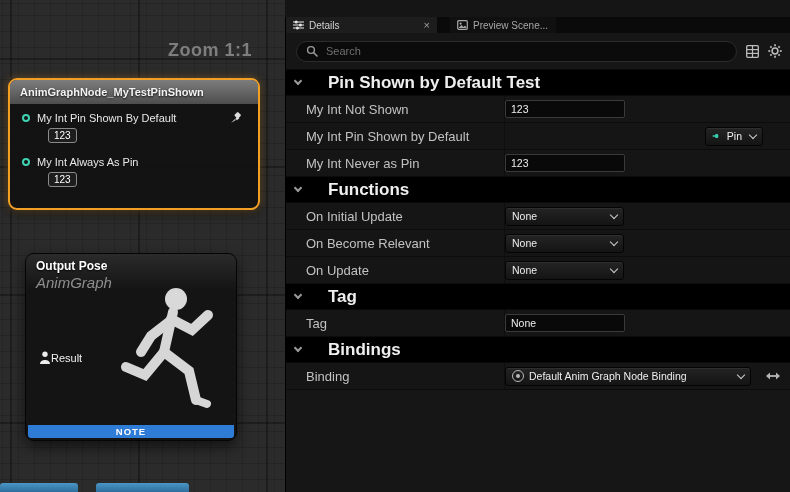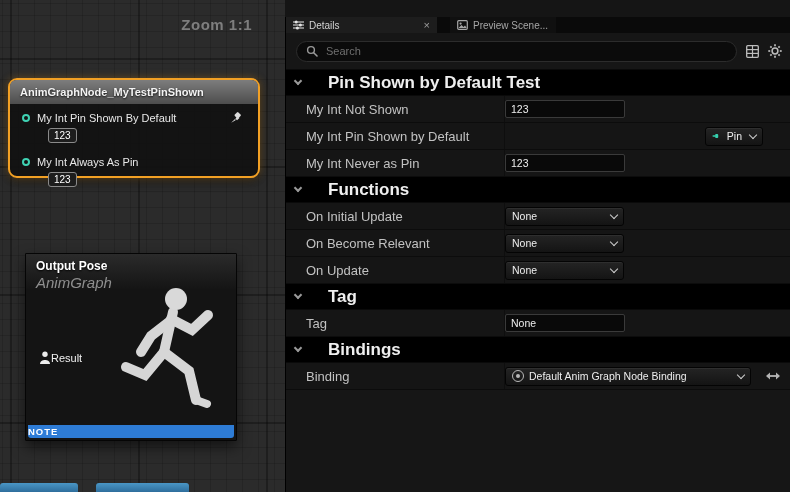--- a/index.html
+++ b/index.html
@@ -16,26 +16,26 @@
     position:absolute; left:0; top:0; width:285px; height:492px;
     background-color:#2b2b2b;
     background-image:
       repeating-linear-gradient(90deg, rgba(0,0,0,.30) 0 2px, transparent 2px 128px),
       repeating-linear-gradient(0deg,  rgba(0,0,0,.30) 0 2px, transparent 2px 128px),
       repeating-linear-gradient(90deg, rgba(0,0,0,.13) 0 1px, transparent 1px 16px),
       repeating-linear-gradient(0deg,  rgba(0,0,0,.13) 0 1px, transparent 1px 16px);
     background-position:10px 60px, 10px 60px, 2px 0, 0 4px;
   }
   .zoom {
-    position:absolute; top:16px; right:33px;
-    font-size:15px; font-weight:bold; color:#7e7e7e; letter-spacing:.5px;
+    position:absolute; top:40px; right:33px;
+    font-size:18px; font-weight:bold; color:#7e7e7e; letter-spacing:.5px;
   }
 
   .node1 {
-    position:absolute; left:8px; top:78px; width:252px; height:100px;
+    position:absolute; left:8px; top:78px; width:252px; height:132px;
     border:2px solid #f2a024; border-radius:9px;
     background:rgba(17,17,17,.93);
     box-shadow:0 0 8px rgba(242,160,36,.35), 0 4px 10px rgba(0,0,0,.5);
   }
   .node1 .hdr {
     height:24px; line-height:24px;
     background:linear-gradient(#7d7d7d,#4d4d4d);
     border-radius:6px 6px 0 0;
     color:#f3f3f3; font-size:11px; font-weight:bold;
     padding-left:10px; text-shadow:0 1px 2px rgba(0,0,0,.85);
@@ -50,34 +50,34 @@
   .pin-label { color:#e8e8e8; font-size:11px; }
   .pushpin { margin-left:auto; margin-right:8px; }
   .pin-valuebox {
     margin:4px 0 0 26px; display:inline-block; min-width:24px;
     padding:1px 5px; background:#1d1d1d; border:1px solid #8a8a8a;
     border-radius:3px; color:#fff; font-size:10px;
   }
 
   .node2 {
     position:absolute; left:25px; top:253px; width:212px; height:188px;
-    background:#141414; border:1px solid #050505; border-radius:1px;
+    background:#141414; border:1px solid #050505; border-radius:9px;
     box-shadow:0 6px 14px rgba(0,0,0,.55); overflow:hidden;
   }
   .hdr2 { position:relative; z-index:2; padding:5px 0 0 10px;
     background:linear-gradient(rgba(70,70,70,.45), rgba(70,70,70,0)); height:36px; }
   .t2 { color:#fff; font-weight:bold; font-size:12px; text-shadow:0 1px 2px #000; }
   .s2 { color:#8f8f8f; font-style:italic; font-size:15px; margin-top:1px; }
   .mannequin { position:absolute; left:82px; top:28px; z-index:1; }
   .result { position:absolute; left:13px; top:97px; z-index:2; display:flex; align-items:center; }
   .result span { color:#f0f0f0; font-size:11px; }
   .note {
     position:absolute; left:2px; right:2px; bottom:2px; height:13px; z-index:3;
     background:#2e7cd6; color:#fff; font-size:9.5px; font-weight:bold;
-    line-height:13px; letter-spacing:1px;
+    text-align:center; line-height:13px; letter-spacing:1px;
     border-radius:0 0 3px 3px;
   }
 
   .partial { position:absolute; bottom:0; height:9px;
     background:linear-gradient(#4a96c6,#2e6e9c); border-radius:3px 3px 0 0; }
   .partial-a { left:0; width:78px; }
   .partial-b { left:96px; width:93px; }
 
   
   .details {

